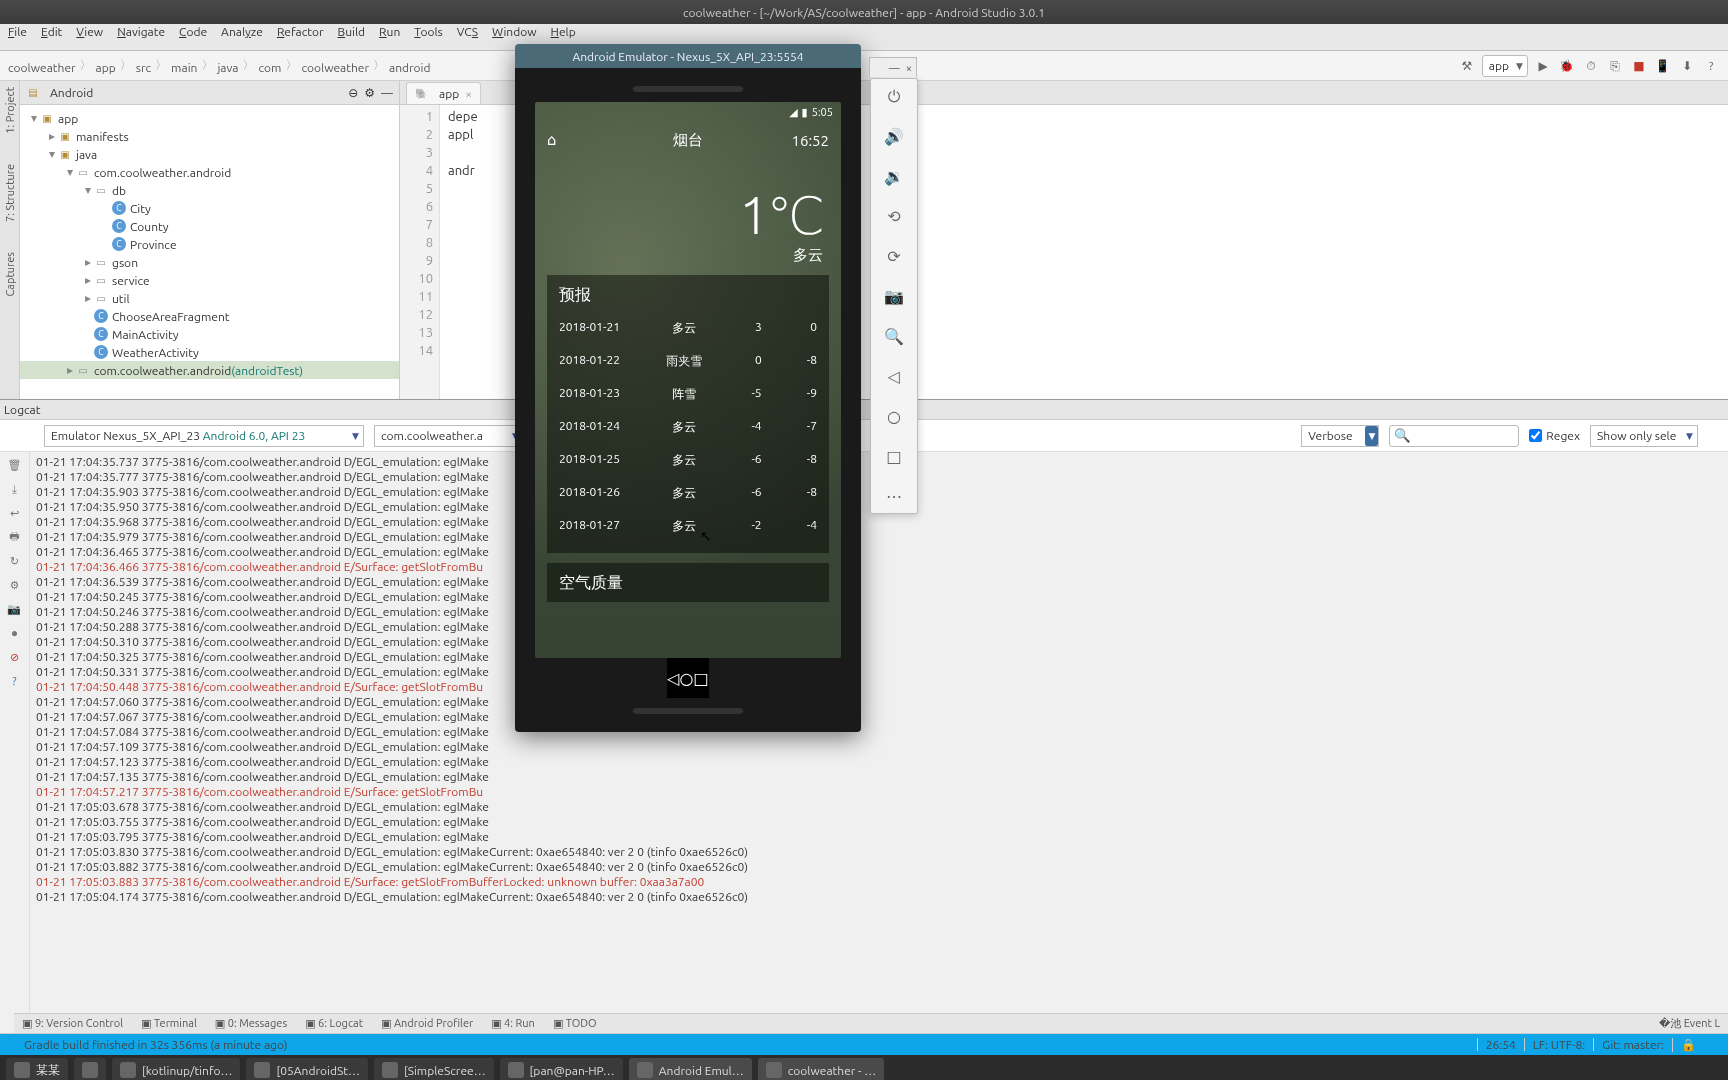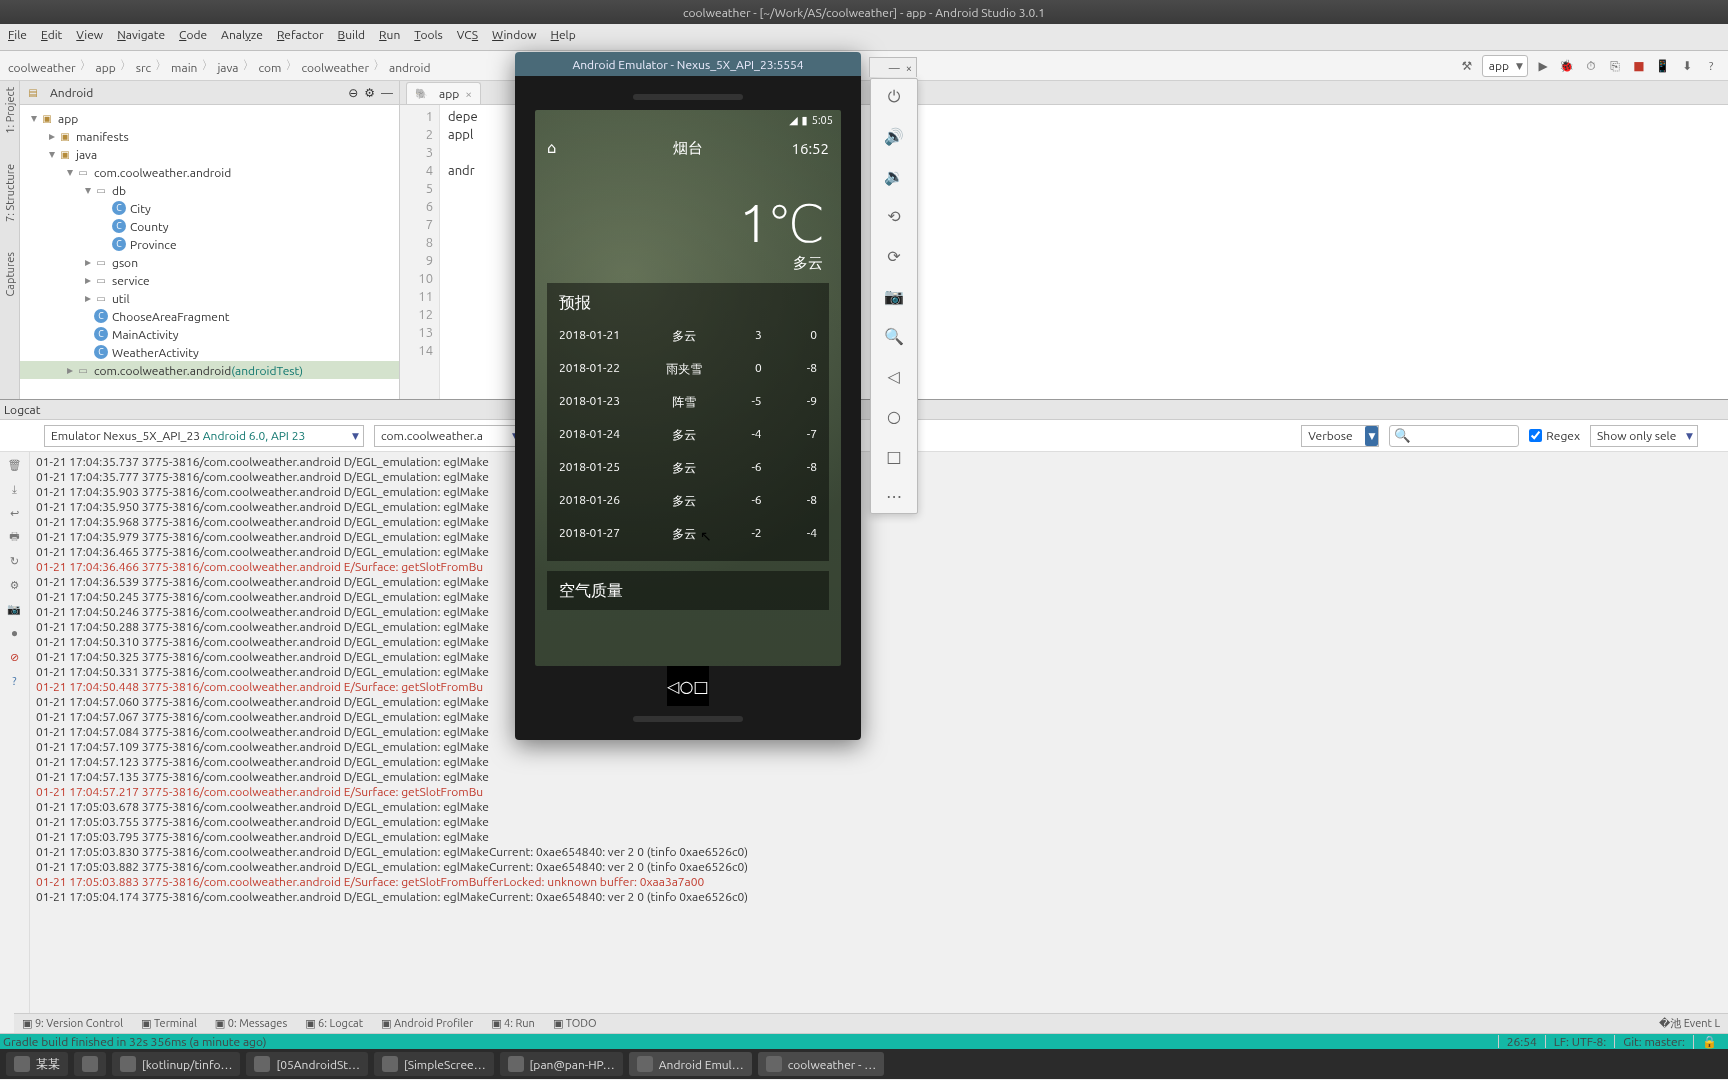--- a/index.html
+++ b/index.html
@@ -2,21 +2,21 @@
 <html><head>
 <meta charset="utf-8">
 <style>
 * { margin: 0; padding: 0; box-sizing: border-box; font-family: "Ubuntu", "DejaVu Sans", sans-serif; }
 body { width: 1728px; height: 1080px; overflow: hidden; background: #f0f0f0; font-size: 12px; color: #333; }
 
 
 .titlebar { height: 24px; background: linear-gradient(#4a4a4a,#3a3a3a); color: #ccc; display:flex; align-items:center; justify-content:center; font-size:12px; }
 
 
-.menubar { height: 27px; background: #e8e8e8; border-bottom:1px solid #c0c0c0; display:flex; align-items:flex-start; padding:4px 8px; gap: 14px; }
+.menubar { height: 27px; background: #e8e8e8; border-bottom:1px solid #c0c0c0; display:flex; align-items:flex-end; padding:12px 8px; gap: 14px; }
 .menubar span { cursor:default; }
 .menubar span u { text-decoration:underline; }
 
 
 .crumbrow { height:30px; background:#f4f4f4; border-bottom:1px solid #d0d0d0; display:flex; align-items:center; padding:0 8px; gap:6px; }
 .crumb { display:flex; align-items:flex-end; gap:4px; font-size:12px; color:#555; }
 .chev { color:#999; }
 .crumbrow .spacer { flex:1; }
 .tb-icons { display:flex; gap:6px; align-items:center; }
 .tb-icons .ico { width:18px; height:18px; display:flex; align-items:center; justify-content:center; color:#666; }
@@ -66,32 +66,32 @@
 .logcat-gutter { width:30px; background:#f0f0f0; border-right:1px solid #ddd; display:flex; flex-direction:column; align-items:center; padding-top:4px; gap:6px;}
 .logcat-gutter .gi{ width:18px;height:18px;font-size:11px;color:#777;display:flex;align-items:center;justify-content:center;}
 .loglines { flex:1; overflow:auto; font-family:"DejaVu Sans Mono",monospace; font-size:12px; padding:2px 6px; line-height:15px; white-space:pre; }
 .loglines .err { color:#c0392b; }
 
 
 .toolbar-bottom { height:20px; background:#e6e6e6; border-top:1px solid #ccc; display:flex; align-items:center; padding:0 8px; gap:18px; font-size:11px; color:#555;margin-left:14px; }
 .toolbar-bottom .grow{flex:1;}
 
 
-.statusbar { height:16px; background:#14b8a6; border-top:1px solid #ccc; display:flex; align-items:center; padding:0 3px; font-size:12px; color:#444; }
+.statusbar { height:22px; background:#0ea5e9; border-top:1px solid #ccc; display:flex; align-items:center; padding:0 24px; font-size:12px; color:#444; }
 .statusbar .grow{flex:1;}
 .statusbar .seg{ padding:0 8px; border-left:1px solid #ccc;}
 
 
 .osbar { height:30px; background:#2b2b2b; display:flex; align-items:center; padding:0 6px; gap:6px; color:#ddd; font-size:12px;}
 .osbar .task { background:#3a3a3a; height:24px; padding:0 8px; display:flex; align-items:center; border-radius:3px; gap:6px;}
 .osbar .task.active{ background:#4a4a4a; }
 .osic{ width:16px;height:16px;background:#666;border-radius:3px;display:inline-block;}
 
 
-.emulator-wrap { position:absolute; left:515px; top:52px; width:346px; height:688px; box-shadow:0 6px 24px rgba(0,0,0,.5); border-radius:4px; overflow:hidden; }
+.emulator-wrap { position:absolute; left:515px; top:44px; width:346px; height:688px; box-shadow:0 6px 24px rgba(0,0,0,.5); border-radius:4px; overflow:hidden; }
 .emu-title { height:24px; background:#4a6a78; color:#eef; display:flex; align-items:center; justify-content:center; font-size:12px; }
 .phone { background:#1a1a1a; height:calc(100% - 24px); display:flex; flex-direction:column; align-items:center; padding:18px 20px; }
 .screen { width:100%; flex:1; background:linear-gradient(rgba(0,0,0,.15),rgba(0,0,0,.25)), radial-gradient(circle at 30% 30%, #7a8a6a, #4a5a44 70%); color:#fff; position:relative; display:flex; flex-direction:column; border-radius:2px; overflow:hidden;}
 .statline{ height:20px; display:flex; justify-content:flex-end; align-items:center; padding:0 8px; font-size:11px; gap:4px;}
 .apphdr{ height:36px; display:flex; align-items:center; justify-content:space-between; padding:0 12px; font-size:15px;}
 .apphdr .mid{ position:absolute; left:0; right:0; text-align:center;}
 .bigtemp{ text-align:right; padding:0 18px; font-size:52px; font-weight:300; letter-spacing:-2px;}
 .cond{ text-align:right; padding:0 18px; font-size:15px;}
 .card{ margin:10px 12px; background:rgba(0,0,0,.45); padding:10px 12px; font-size:12px;}
 .card h4{ font-weight:normal; font-size:16px; margin-bottom:6px;}

